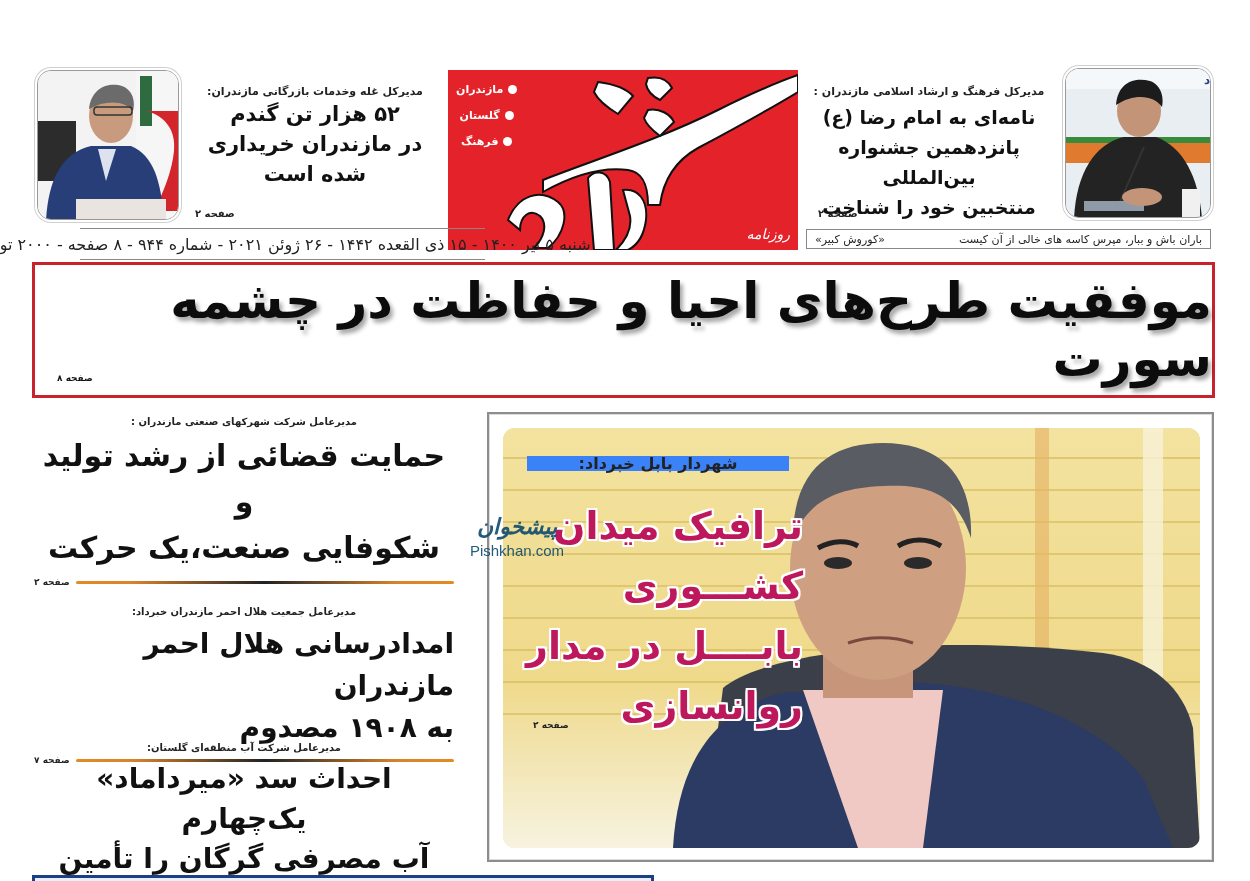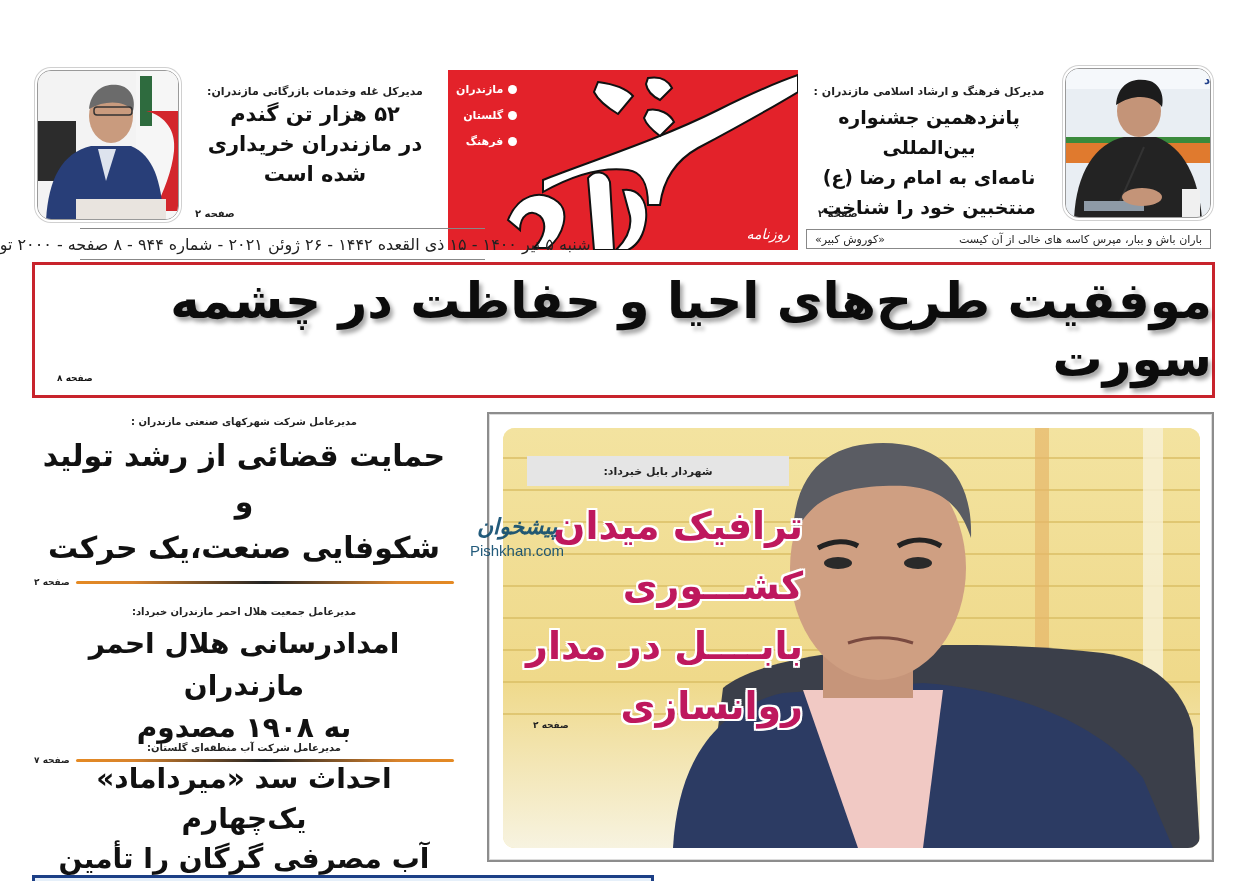--- a/index.html
+++ b/index.html
@@ -7,21 +7,21 @@
     body { position: relative; font-family: "DejaVu Sans", sans-serif; color: #111; direction: rtl; }
     .abs { position: absolute; }
 
     
     .masthead-logo {
       left: 448px; top: 70px; width: 350px; height: 180px;
       background: #e3222a; overflow: hidden;
     }
     .masthead-logo svg { position: absolute; left: 0; top: 0; }
     .region-list { position: absolute; left: 8px; top: 6px; direction: rtl; }
-    .region-item { display: flex; align-items: center; gap: 5px; color: #fff; font-size: 11px; font-weight: bold; height: 26px; justify-content: flex-end; flex-direction: row-reverse; }
+    .region-item { display: flex; align-items: center; gap: 5px; color: #fff; font-size: 11px; font-weight: bold; height: 26px; justify-content: center; flex-direction: row-reverse; }
     .region-dot { width: 9px; height: 9px; border-radius: 50%; background: #fff; display: inline-block; }
     .daily-label { position: absolute; right: 8px; bottom: 8px; color: #fff; font-size: 14px; font-weight: normal; font-style: italic; }
 
     .photo-box {
       border: 1px solid #9a9a9a; border-radius: 14px; overflow: hidden; background: #eee;
       box-shadow: 0 0 0 2px #fff, 0 0 0 3px #d0d0d0;
     }
     .photo-box svg { display: block; }
 
     .teaser { text-align: center; }
@@ -60,23 +60,23 @@
     .feature-frame {
       left: 487px; top: 412px; width: 727px; height: 450px;
       border: 2px solid #8d8d8d; background: #fff;
       box-shadow: inset 0 0 0 1px #dcdcdc;
     }
     .feature-photo {
       position: absolute; left: 14px; top: 14px; width: 697px; height: 420px;
       border-radius: 12px; overflow: hidden; background: #f4e6a8;
     }
     .feature-kicker-bar {
-      position: absolute; left: 24px; top: 28px; width: 262px; height: 30px;
-      background: #e5e5e5; display: flex; align-items: center; justify-content: center;
-      font-size: 11px; font-weight: bold; color: #222;
+      position: absolute; left: 24px; top: 28px; width: 262px; height: 15px;
+      background: #3b82f6; display: flex; align-items: center; justify-content: center;
+      font-size: 16px; font-weight: bold; color: #222;
     }
     .feature-title {
       position: absolute; left: 20px; top: 68px; width: 280px; text-align: right;
       font-size: 38px; font-weight: 700; line-height: 60px; color: #be185d;
       text-shadow: 2px 2px 0 #fff, -2px -2px 0 #fff, 2px -2px 0 #fff, -2px 2px 0 #fff, 0 2px 0 #fff, 0 -2px 0 #fff, 2px 0 0 #fff, -2px 0 0 #fff;
     }
     .feature-page-ref { position: absolute; left: 30px; top: 292px; font-size: 9px; font-weight: bold; color: #222; }
 
     .watermark {
       left: 452px; top: 512px; width: 130px; text-align: center; direction: ltr;
@@ -163,22 +163,22 @@
     <path d="M52,36 C54,12 72,8 86,12 C98,16 100,30 98,38 C90,26 70,24 52,36 Z" fill="#1c1c1c"></path>
     <line x1="80" y1="78" x2="55" y2="135" stroke="#333" stroke-width="2"></line>
     <rect x="20" y="132" width="60" height="10" fill="#8e9aa6"></rect>
     <ellipse cx="78" cy="128" rx="20" ry="9" fill="#c49478"></ellipse>
     <rect x="118" y="120" width="18" height="30" fill="#f0f0f0"></rect>
   </svg>
 </div>
 <div class="abs teaser" style="left:803px; top:85px; width:252px;">
   <div class="kicker">مدیرکل فرهنگ و ارشاد اسلامی مازندران :</div>
   <div class="teaser-title" style="margin-top:4px; font-size:19px;">
+    <div>نامه‌ای به امام رضا (ع)</div>
     <div>پانزدهمین جشنواره بین‌المللی</div>
-    <div>نامه‌ای به امام رضا (ع)</div>
     <div>منتخبین خود را شناخت</div>
   </div>
 </div>
 <div class="abs page-ref" style="left:818px; top:208px;">صفحه ۲</div>
 
 <div class="abs strip" style="left:806px; top:229px; width:405px; height:20px; justify-content:space-between;">
   <span>باران باش و ببار، مپرس کاسه های خالی از آن کیست</span>
   <span>«کوروش کبیر»</span>
 </div>
 
@@ -194,21 +194,21 @@
     <div>شکوفایی صنعت،یک حرکت</div>
   </div>
   <div class="story-sep">
     <span class="page-ref">صفحه ۲</span>
     <span class="line"></span>
   </div>
 </div>
 
 <div class="abs story" style="top:606px;">
   <div class="kicker">مدیرعامل جمعیت هلال احمر مازندران خبرداد:</div>
-  <div class="story-title" style="font-size:28px; line-height:42px;">
+  <div class="story-title" style="font-size:28px; line-height:42px;text-align:right;">
     <div>امدادرسانی هلال احمر مازندران</div>
     <div>به ۱۹۰۸ مصدوم</div>
   </div>
   <div class="story-sep">
     <span class="page-ref">صفحه ۷</span>
     <span class="line"></span>
   </div>
 </div>
 
 <div class="abs story" style="top:742px;">

